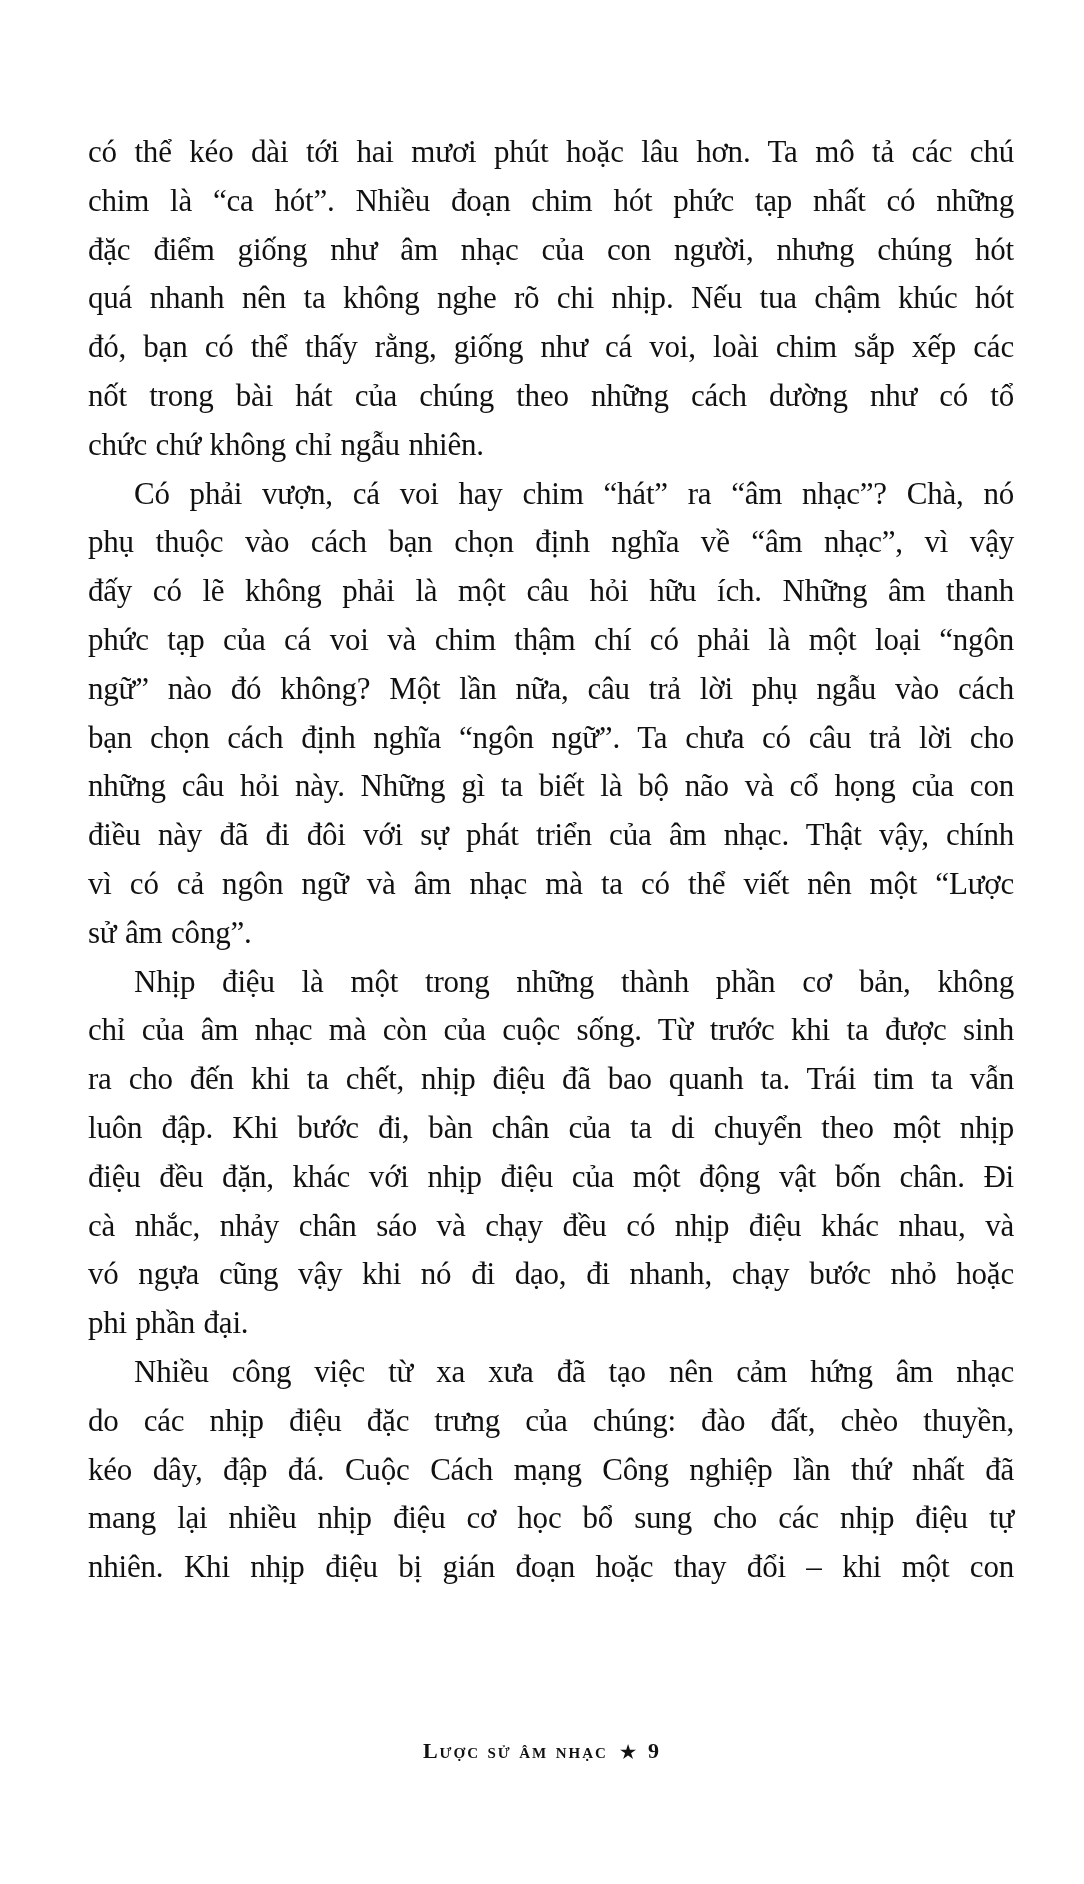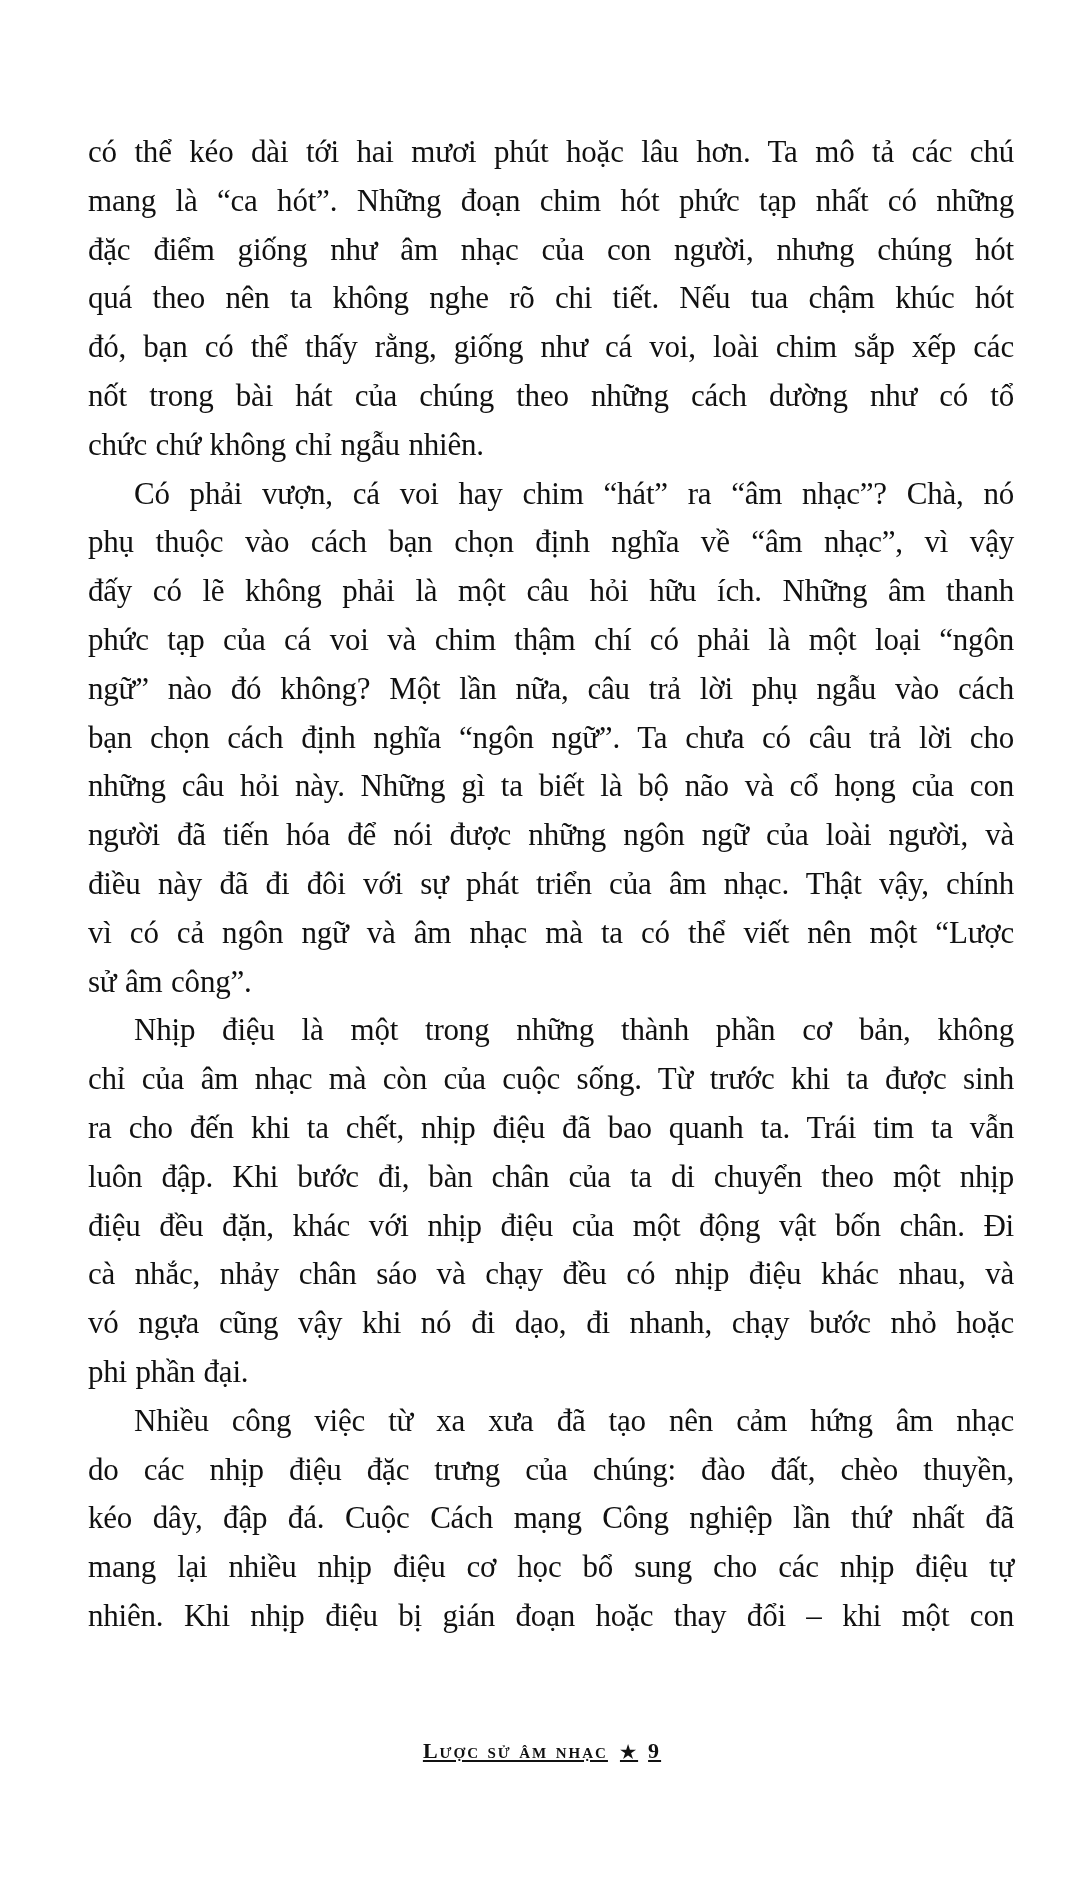--- a/index.html
+++ b/index.html
@@ -49,47 +49,45 @@
       position: absolute;
       left: 0;
       width: 1084px;
       top: 1738px;
       text-align: center;
       font-size: 22px;
       font-weight: bold;
       letter-spacing: 2px;
       font-variant: small-caps;
       color: #111111;
-      text-decoration: underline;
     }
     .footer .star {
       margin: 0 10px 0 12px;
       font-size: 18px;
     }
   </style>
 </head>
 <body>
 
 <div class="page">
   <div class="text-block">
     <span class="line">có thể kéo dài tới hai mươi phút hoặc lâu hơn. Ta mô tả các chú</span>
-    <span class="line">mang là “ca hót”. Những đoạn chim hót phức tạp nhất có những</span>
+    <span class="line">chim là “ca hót”. Nhiều đoạn chim hót phức tạp nhất có những</span>
     <span class="line">đặc điểm giống như âm nhạc của con người, nhưng chúng hót</span>
-    <span class="line">quá theo nên ta không nghe rõ chi tiết. Nếu tua chậm khúc hót</span>
+    <span class="line">quá nhanh nên ta không nghe rõ chi nhịp. Nếu tua chậm khúc hót</span>
     <span class="line">đó, bạn có thể thấy rằng, giống như cá voi, loài chim sắp xếp các</span>
     <span class="line">nốt trong bài hát của chúng theo những cách dường như có tổ</span>
     <span class="line last">chức chứ không chỉ ngẫu nhiên.</span>
     <span class="line indent">Có phải vượn, cá voi hay chim “hát” ra “âm nhạc”? Chà, nó</span>
     <span class="line">phụ thuộc vào cách bạn chọn định nghĩa về “âm nhạc”, vì vậy</span>
     <span class="line">đấy có lẽ không phải là một câu hỏi hữu ích. Những âm thanh</span>
     <span class="line">phức tạp của cá voi và chim thậm chí có phải là một loại “ngôn</span>
     <span class="line">ngữ” nào đó không? Một lần nữa, câu trả lời phụ ngẫu vào cách</span>
     <span class="line">bạn chọn cách định nghĩa “ngôn ngữ”. Ta chưa có câu trả lời cho</span>
     <span class="line">những câu hỏi này. Những gì ta biết là bộ não và cổ họng của con</span>
-    <span class="line">người đã tiến hóa để nói được những ngôn ngữ của loài người, và</span>
     <span class="line">điều này đã đi đôi với sự phát triển của âm nhạc. Thật vậy, chính</span>
     <span class="line">vì có cả ngôn ngữ và âm nhạc mà ta có thể viết nên một “Lược</span>
     <span class="line last">sử âm công”.</span>
     <span class="line indent">Nhịp điệu là một trong những thành phần cơ bản, không</span>
     <span class="line">chỉ của âm nhạc mà còn của cuộc sống. Từ trước khi ta được sinh</span>
     <span class="line">ra cho đến khi ta chết, nhịp điệu đã bao quanh ta. Trái tim ta vẫn</span>
     <span class="line">luôn đập. Khi bước đi, bàn chân của ta di chuyển theo một nhịp</span>
     <span class="line">điệu đều đặn, khác với nhịp điệu của một động vật bốn chân. Đi</span>
     <span class="line">cà nhắc, nhảy chân sáo và chạy đều có nhịp điệu khác nhau, và</span>
     <span class="line">vó ngựa cũng vậy khi nó đi dạo, đi nhanh, chạy bước nhỏ hoặc</span>

